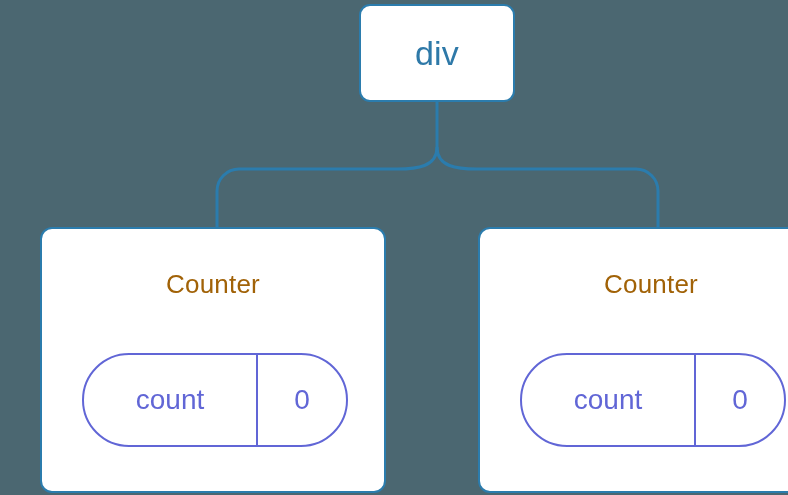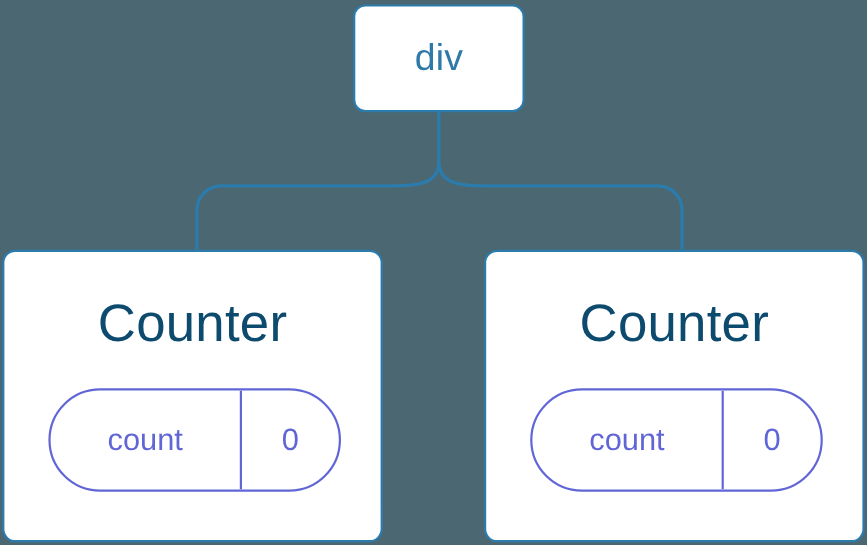--- a/index.html
+++ b/index.html
@@ -10,20 +10,21 @@
     width: 788px;
     height: 495px;
     background: #4b6771;
     font-family: "Liberation Sans", sans-serif;
     overflow: hidden;
   }
   #stage {
     position: relative;
     width: 660px;
     height: 495px;
+    margin-left: 38px;
   }
   #connector-layer {
     position: absolute;
     left: 0;
     top: 0;
     width: 788px;
     height: 495px;
   }
   .node-box {
     position: absolute;
@@ -54,22 +55,22 @@
     border-radius: 12px;
   }
   #child-node-0 { left: 2px; }
   #child-node-1 { left: 440px; }
   .child-title {
     position: absolute;
     left: 0;
     right: 0;
     top: 42px;
     text-align: center;
-    color: #0c4a6e;
-    font-size: 48px;
+    color: #a16207;
+    font-size: 26px;
     line-height: 1;
     letter-spacing: 0.2px;
   }
   .state-pill {
     position: absolute;
     left: 40px;
     top: 124px;
     width: 266px;
     height: 94px;
     border: 2px solid #6166d6;

